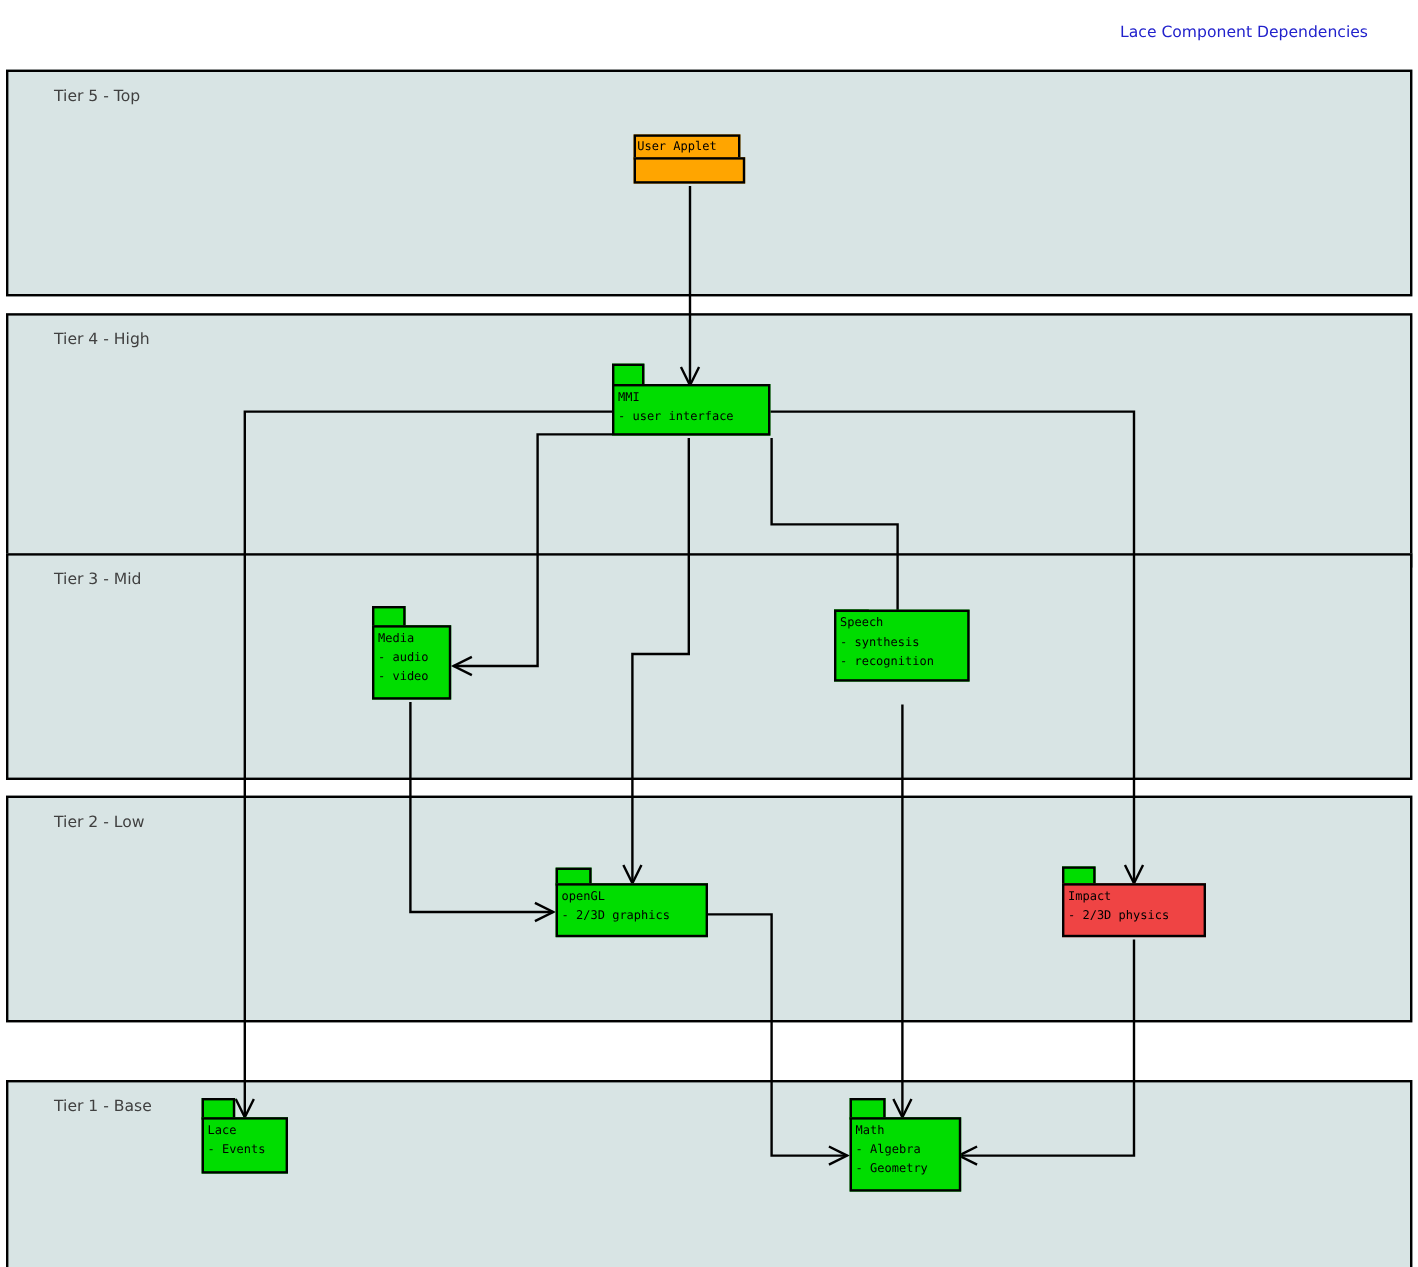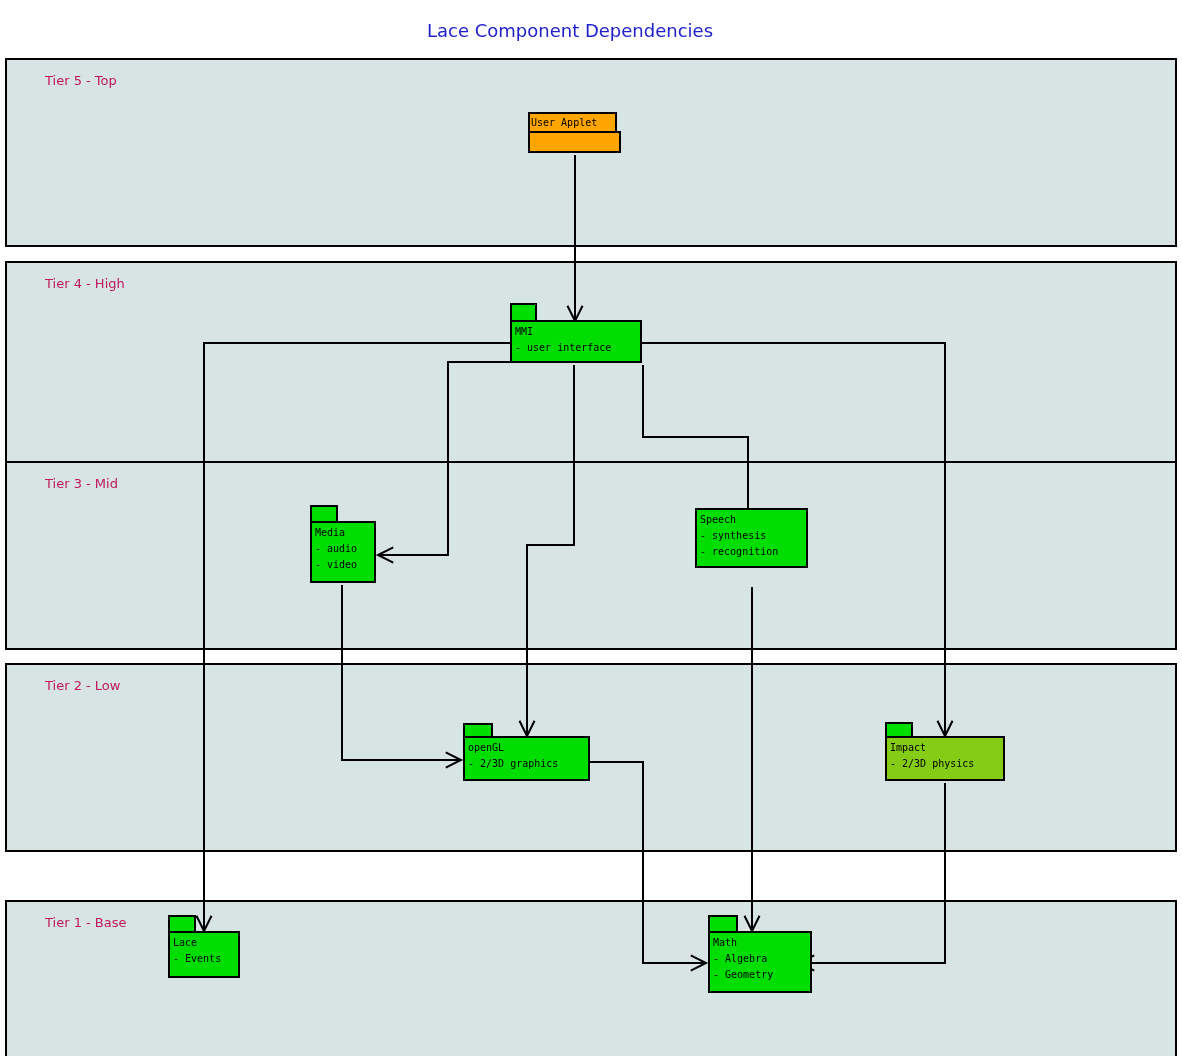--- a/index.html
+++ b/index.html
@@ -1,32 +1,32 @@
 <!DOCTYPE html>
 <html><head>
 <meta charset="utf-8">
 <style>
   html,body { margin:0; padding:0; background:#ffffff; }
   .canvas {
     position:relative; width:1182px; height:1056px; background:#ffffff;
     font-family:"DejaVu Sans", sans-serif; overflow:hidden;
   }
   .title {
-    position:absolute; top:20px; left:0; width:1140px; text-align:center;
-    font-size:18px; font-weight:normal;
+    position:absolute; top:20px; left:0; width:1140px; text-align:right;
+    font-size:13px; font-weight:normal;
   }
   .annotation {
     position:absolute; top:200px; right:30px; font-size:13px; color:#000;
   }
   #bands { position:absolute; inset:0; z-index:1; }
   .band {
     position:absolute; left:5px; width:1172px;
     border:2px solid #000; box-sizing:border-box;
   }
-  .band-label { position:absolute; left:38px; top:13px; font-size:13px; color:#be185d; white-space:pre; }
+  .band-label { position:absolute; left:38px; top:13px; font-size:13px; color:#404040; white-space:pre; }
   #edges { position:absolute; top:0; left:0; z-index:2; }
   #nodes { position:absolute; inset:0; z-index:3; }
   .node { position:absolute; }
   .tab, .nbody, .tbox, .bbox {
     position:absolute; left:0; border:2px solid #000; box-sizing:border-box;
   }
   .tab { top:0; }
   .nbody { padding:2px 2px 0 3px; }
   .tbox { padding:0 1px; }
   .nline {
@@ -132,34 +132,34 @@
       </div>
       <div class="node" style="left: 463px; top: 723px;">
         <div class="tab" style="width: 30px; height: 15px; background: rgb(0, 221, 0);"></div>
         <div class="nbody" style="top: 13px; width: 127px; height: 45px; background: rgb(0, 221, 0);">
           <div class="nline">openGL</div>
           <div class="nline">- 2/3D graphics</div>
         </div>
       </div>
       <div class="node" style="left: 885px; top: 722px;">
         <div class="tab" style="width: 28px; height: 16px; background: rgb(0, 221, 0);"></div>
-        <div class="nbody" style="top: 14px; width: 120px; height: 45px; background: #84cc16;">
+        <div class="nbody" style="top: 14px; width: 120px; height: 45px; background: #ef4444;">
           <div class="nline">Impact</div>
           <div class="nline">- 2/3D physics</div>
         </div>
       </div>
       <div class="node" style="left: 168px; top: 915px;">
         <div class="tab" style="width: 28px; height: 18px; background: rgb(0, 221, 0);"></div>
         <div class="nbody" style="top: 16px; width: 72px; height: 47px; background: rgb(0, 221, 0);">
           <div class="nline">Lace</div>
           <div class="nline">- Events</div>
         </div>
       </div>
       <div class="node" style="left: 708px; top: 915px;">
         <div class="tab" style="width: 30px; height: 18px; background: rgb(0, 221, 0);"></div>
-        <div class="nbody" style="top: 16px; width: 104px; height: 62px; background: rgb(0, 221, 0);">
+        <div class="nbody" style="top: 16px; width: 93px; height: 62px; background: rgb(0, 221, 0);">
           <div class="nline">Math</div>
           <div class="nline">- Algebra</div>
           <div class="nline">- Geometry</div>
         </div>
       </div>
     </div>
 </div>
 
 </body></html>

